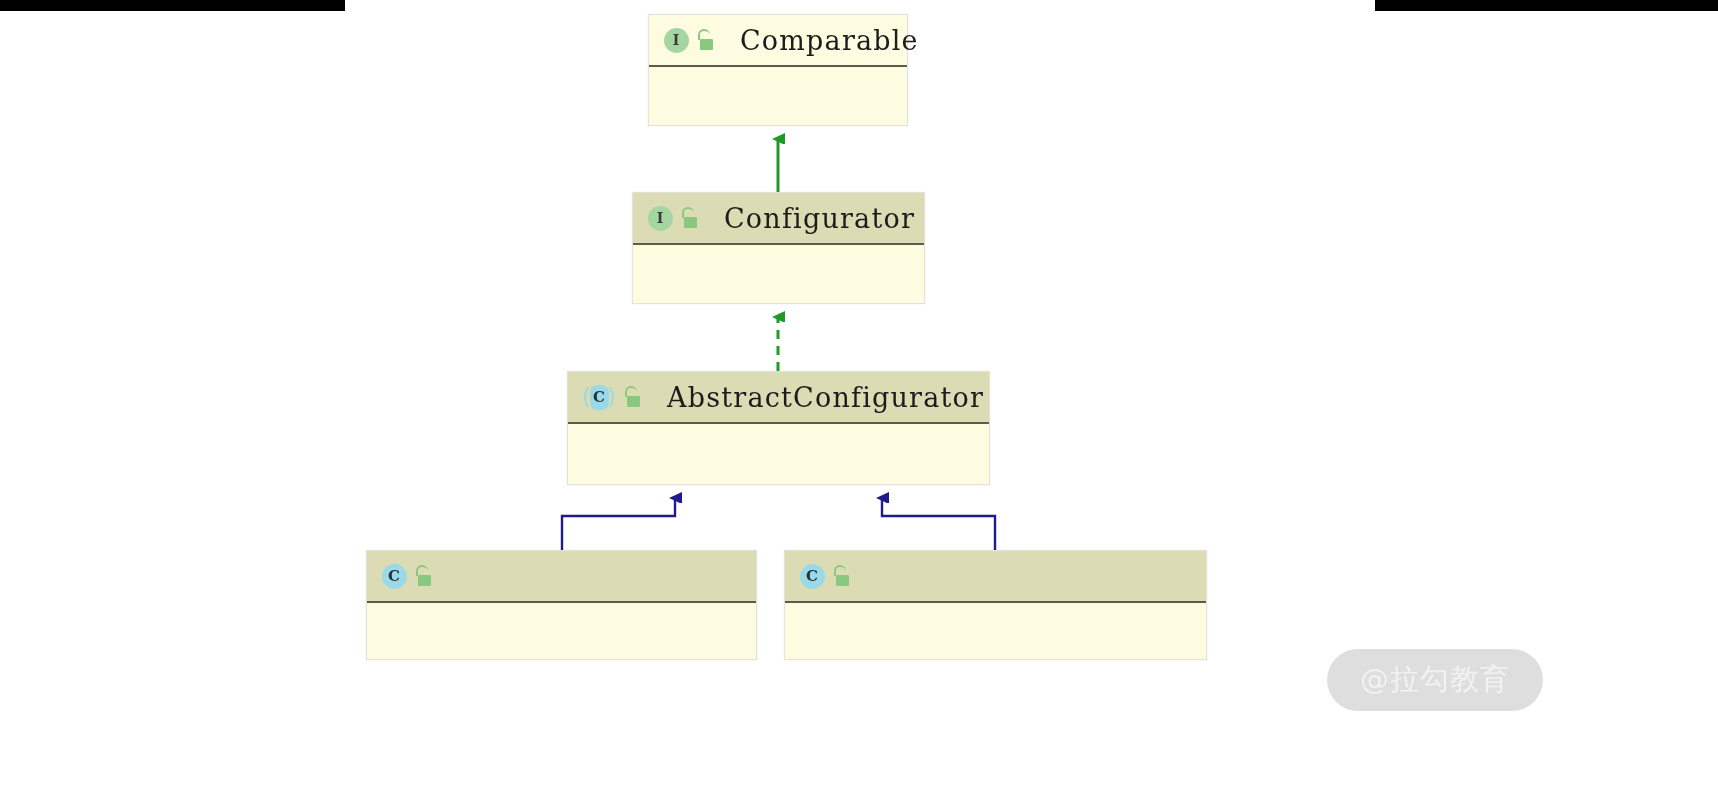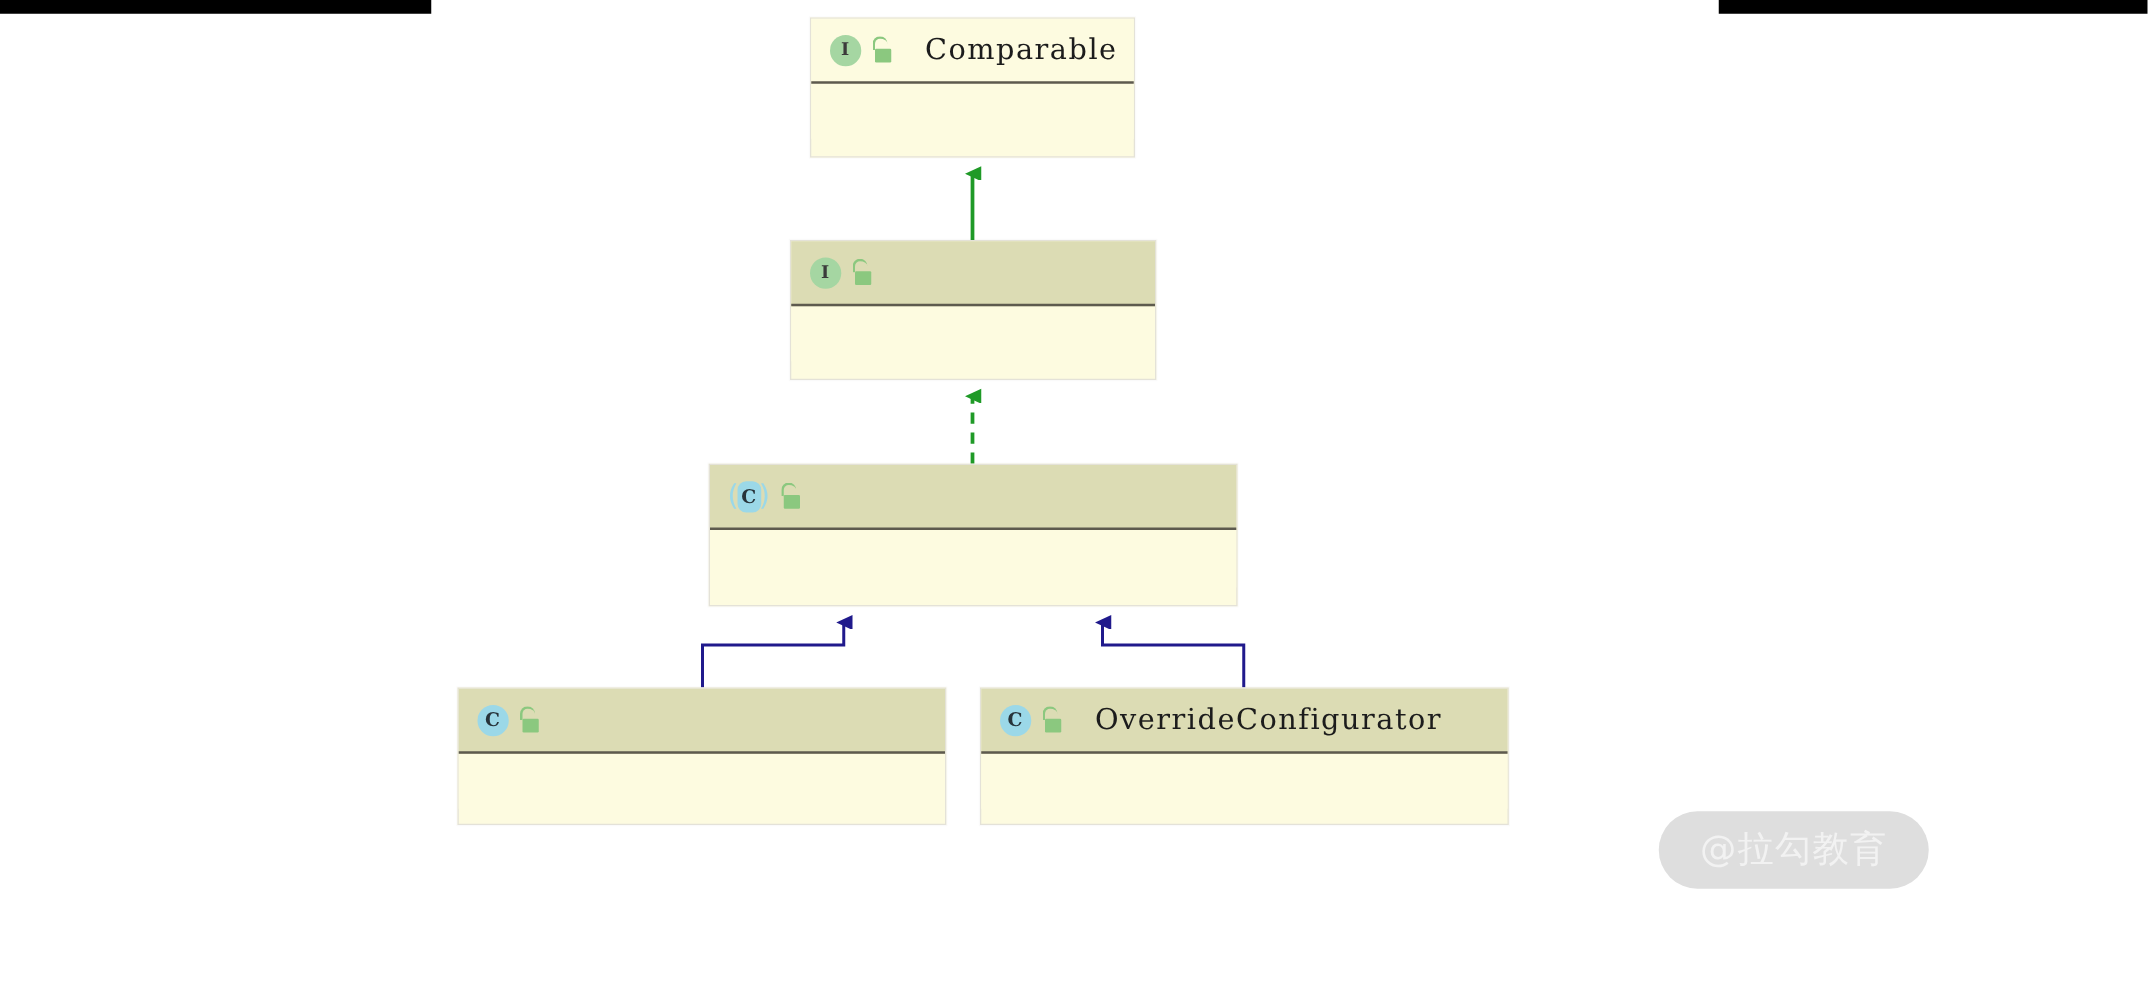--- a/index.html
+++ b/index.html
@@ -50,21 +50,21 @@
     position: relative;
   }
   .uml-header.plain  { background: #fdfbe0; }
   .uml-header.shaded { background: #dcdcb4; }
   .uml-body {
     background: #fdfbe0;
     height: 44px;
   }
   .uml-title {
     font-family: "DejaVu Serif", serif;
-    font-size: 23px;
+    font-size: 27px;
     color: #1c1c1c;
     letter-spacing: 1.2px;
     white-space: nowrap;
     margin-left: 22px;
   }
 
   
   .icon-slot {
     width: 26px;
     height: 26px;
@@ -219,35 +219,37 @@
 
   <div class="uml-node" style="left:632px; top:192px; width:293px; height:112px;">
     <div class="uml-header shaded">
       <span class="icon-slot">
         <span class="iface-circle">I</span>
       </span>
       <span class="lock-slot">
         <span class="lock-shackle"></span>
           <span class="lock-body"></span>
       </span>
+      <span class="uml-title">Configurator</span>
     </div>
     <div class="uml-body"></div>
   </div>
 
   <div class="uml-node" style="left:567px; top:371px; width:423px; height:114px;">
     <div class="uml-header shaded">
       <span class="abstract-wrap">
         <span class="abstract-paren l">(</span>
         <span class="abstract-rect">C</span>
         <span class="abstract-paren r">)</span>
       </span>
       <span class="lock-slot">
         <span class="lock-shackle"></span>
           <span class="lock-body"></span>
       </span>
+      <span class="uml-title">AbstractConfigurator</span>
     </div>
     <div class="uml-body" style="height:46px;"></div>
   </div>
 
   <div class="uml-node" style="left:366px; top:550px; width:391px; height:110px;">
     <div class="uml-header shaded">
       <span class="icon-slot">
         <span class="class-circle">C</span>
       </span>
       <span class="lock-slot">
@@ -260,21 +262,20 @@
 
   <div class="uml-node" style="left:784px; top:550px; width:423px; height:110px;">
     <div class="uml-header shaded">
       <span class="icon-slot">
         <span class="class-circle">C</span>
       </span>
       <span class="lock-slot">
         <span class="lock-shackle"></span>
           <span class="lock-body"></span>
       </span>
-      <span class="uml-title">OverrideConfigurator</span>
     </div>
     <div class="uml-body"></div>
   </div>
 
   <div class="watermark">
     <span>@拉勾教育</span>
   </div>
 
 </div>
 

